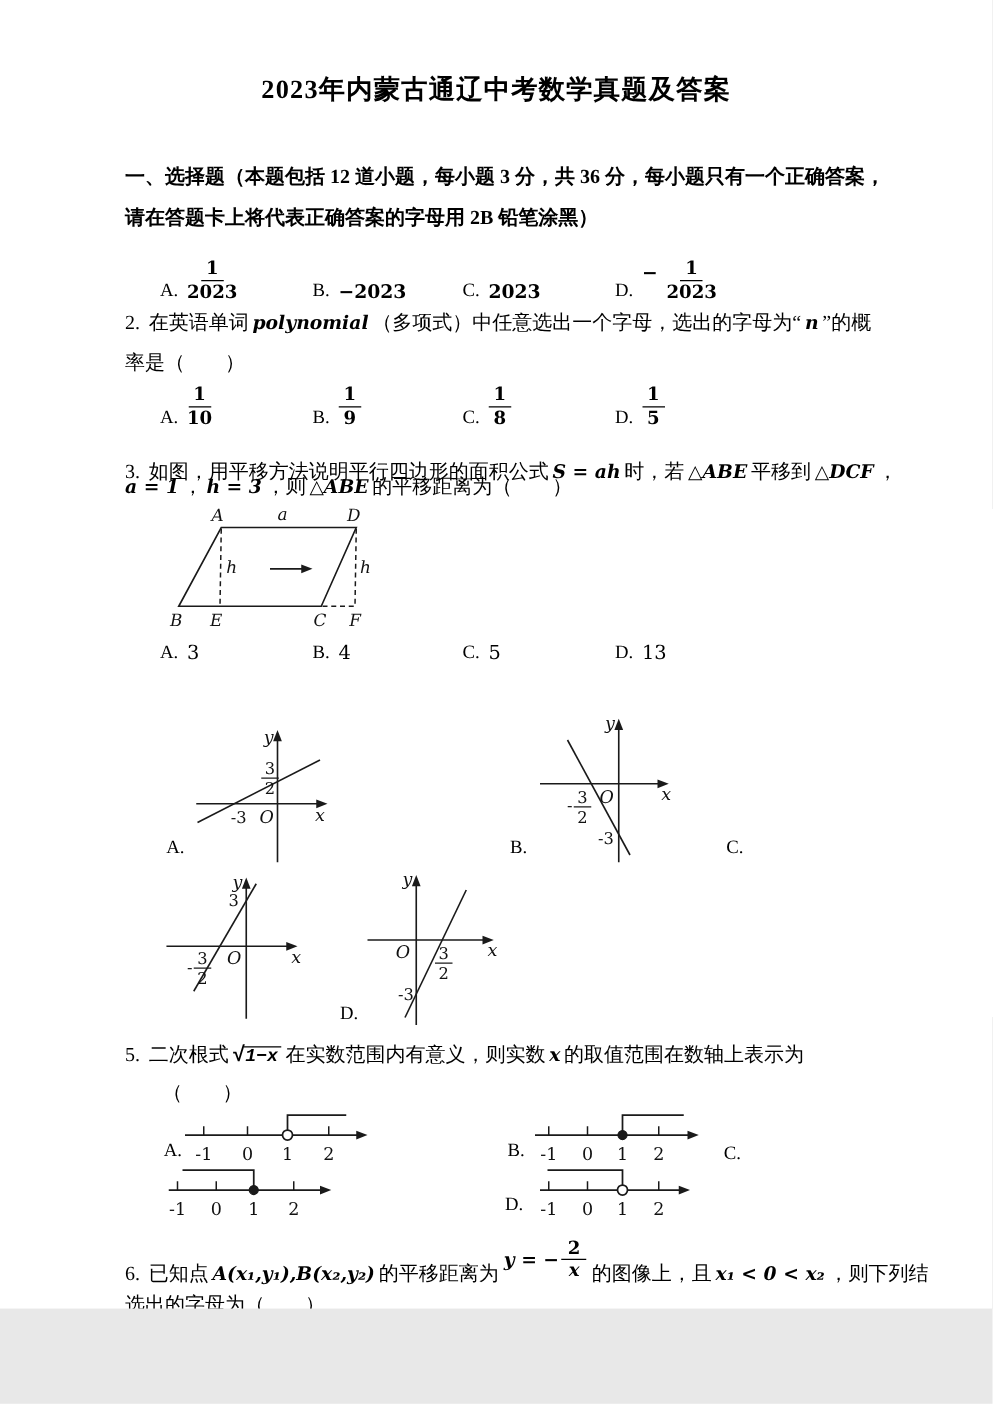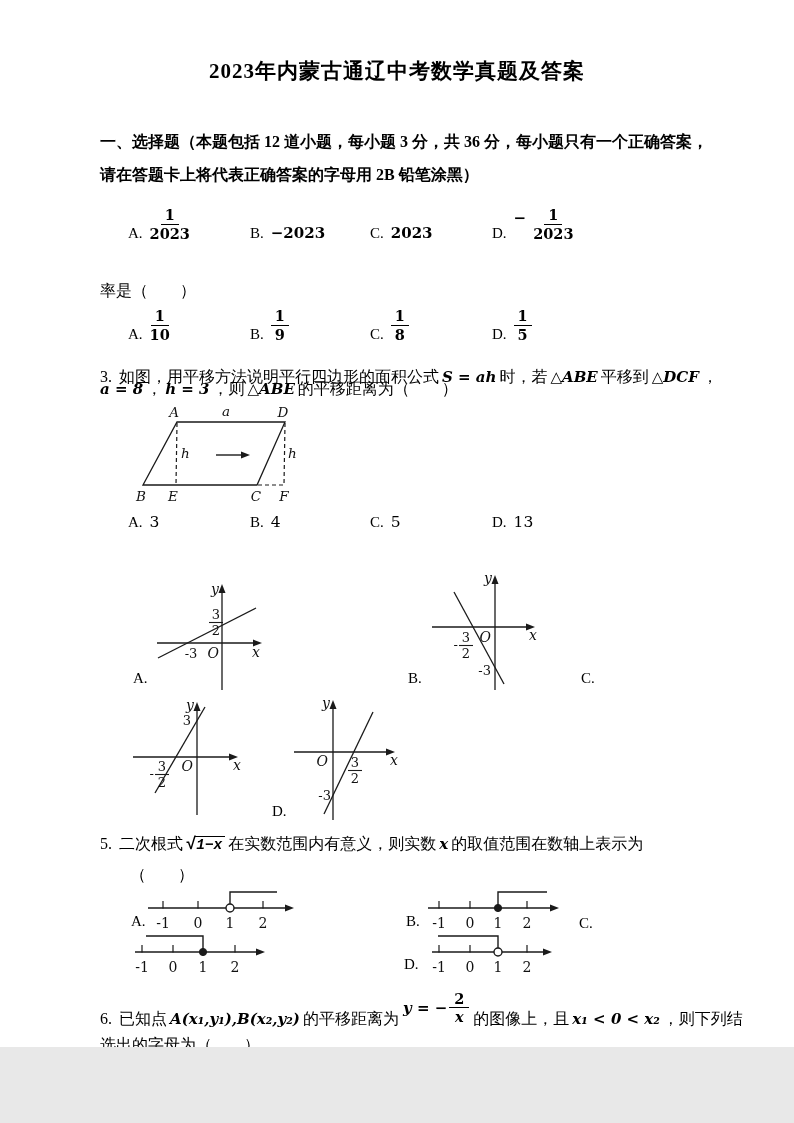--- a/index.html
+++ b/index.html
@@ -67,20 +67,21 @@
     <span class="opt" style="left:492px">
         <span class="letter">D.</span>
         <span class="fsign">−</span>
         <span class="frac">
           <span class="ftop">1</span>
           <span class="fbot">2023</span>
         </span>
       </span>
   </div>
 
+  <div class="abs line" style="left:100px;top:247px"><span class="qnum">2.</span><span>在英语单词</span><span class="math">polynomial</span><span>（多项式）中任意选出一个字母，选出的字母为“</span><span class="math">n</span><span>”的概</span></div>
   <div class="abs line" style="left:100px;top:280px">率是（　　）</div>
 
   <div class="abs optrow" style="top:300px;height:44px">
     <span class="opt" style="left:128px">
         <span class="letter">A.</span>
         <span class="frac">
           <span class="ftop">1</span>
           <span class="fbot">10</span>
         </span>
       </span>
@@ -101,21 +102,21 @@
     <span class="opt" style="left:492px">
         <span class="letter">D.</span>
         <span class="frac">
           <span class="ftop">1</span>
           <span class="fbot">5</span>
         </span>
       </span>
   </div>
 
   <div class="abs line" style="left:100px;top:366px"><span class="qnum">3.</span><span>如图，用平移方法说明平行四边形的面积公式</span><span class="math">S = ah</span><span>时，若</span><span class="math">△ABE</span><span>平移到</span><span class="math">△DCF</span><span>，</span></div>
-  <div class="abs line" style="left:100px;top:378px"><span class="math" style="margin-left:0">a = 8</span><span>，</span><span class="math">h = 3</span><span>，则</span><span class="math">△ABE</span><span>的平移距离为（　　）</span></div>
+  <div class="abs line" style="left:100px;top:378px"><span class="math" style="margin-left:0">a = 1</span><span>，</span><span class="math">h = 3</span><span>，则</span><span class="math">△ABE</span><span>的平移距离为（　　）</span></div>
 
   <svg class="abs" style="left:123px;top:403px" width="190" height="102" viewBox="0 0 190 102">
     <polygon points="20,82 54,19 162,19 134,82" fill="none" stroke="#1a1a1a" stroke-width="1.3"></polygon>
     <line x1="54" y1="20" x2="53" y2="82" stroke="#1a1a1a" stroke-width="1.2" stroke-dasharray="4,3"></line>
     <line x1="162" y1="20" x2="161" y2="82" stroke="#1a1a1a" stroke-width="1.2" stroke-dasharray="4,3"></line>
     <line x1="135" y1="82" x2="161" y2="82" stroke="#1a1a1a" stroke-width="1.2" stroke-dasharray="4,3"></line>
     <line x1="93" y1="52" x2="119" y2="52" stroke="#1a1a1a" stroke-width="1.4"></line>
     <polygon points="127,52 118,48.5 118,55.5" fill="#1a1a1a"></polygon>
     <text class="figlbl" x="51" y="14" text-anchor="middle">A</text>
     <text class="figlbl" x="103" y="13" text-anchor="middle">a</text>

